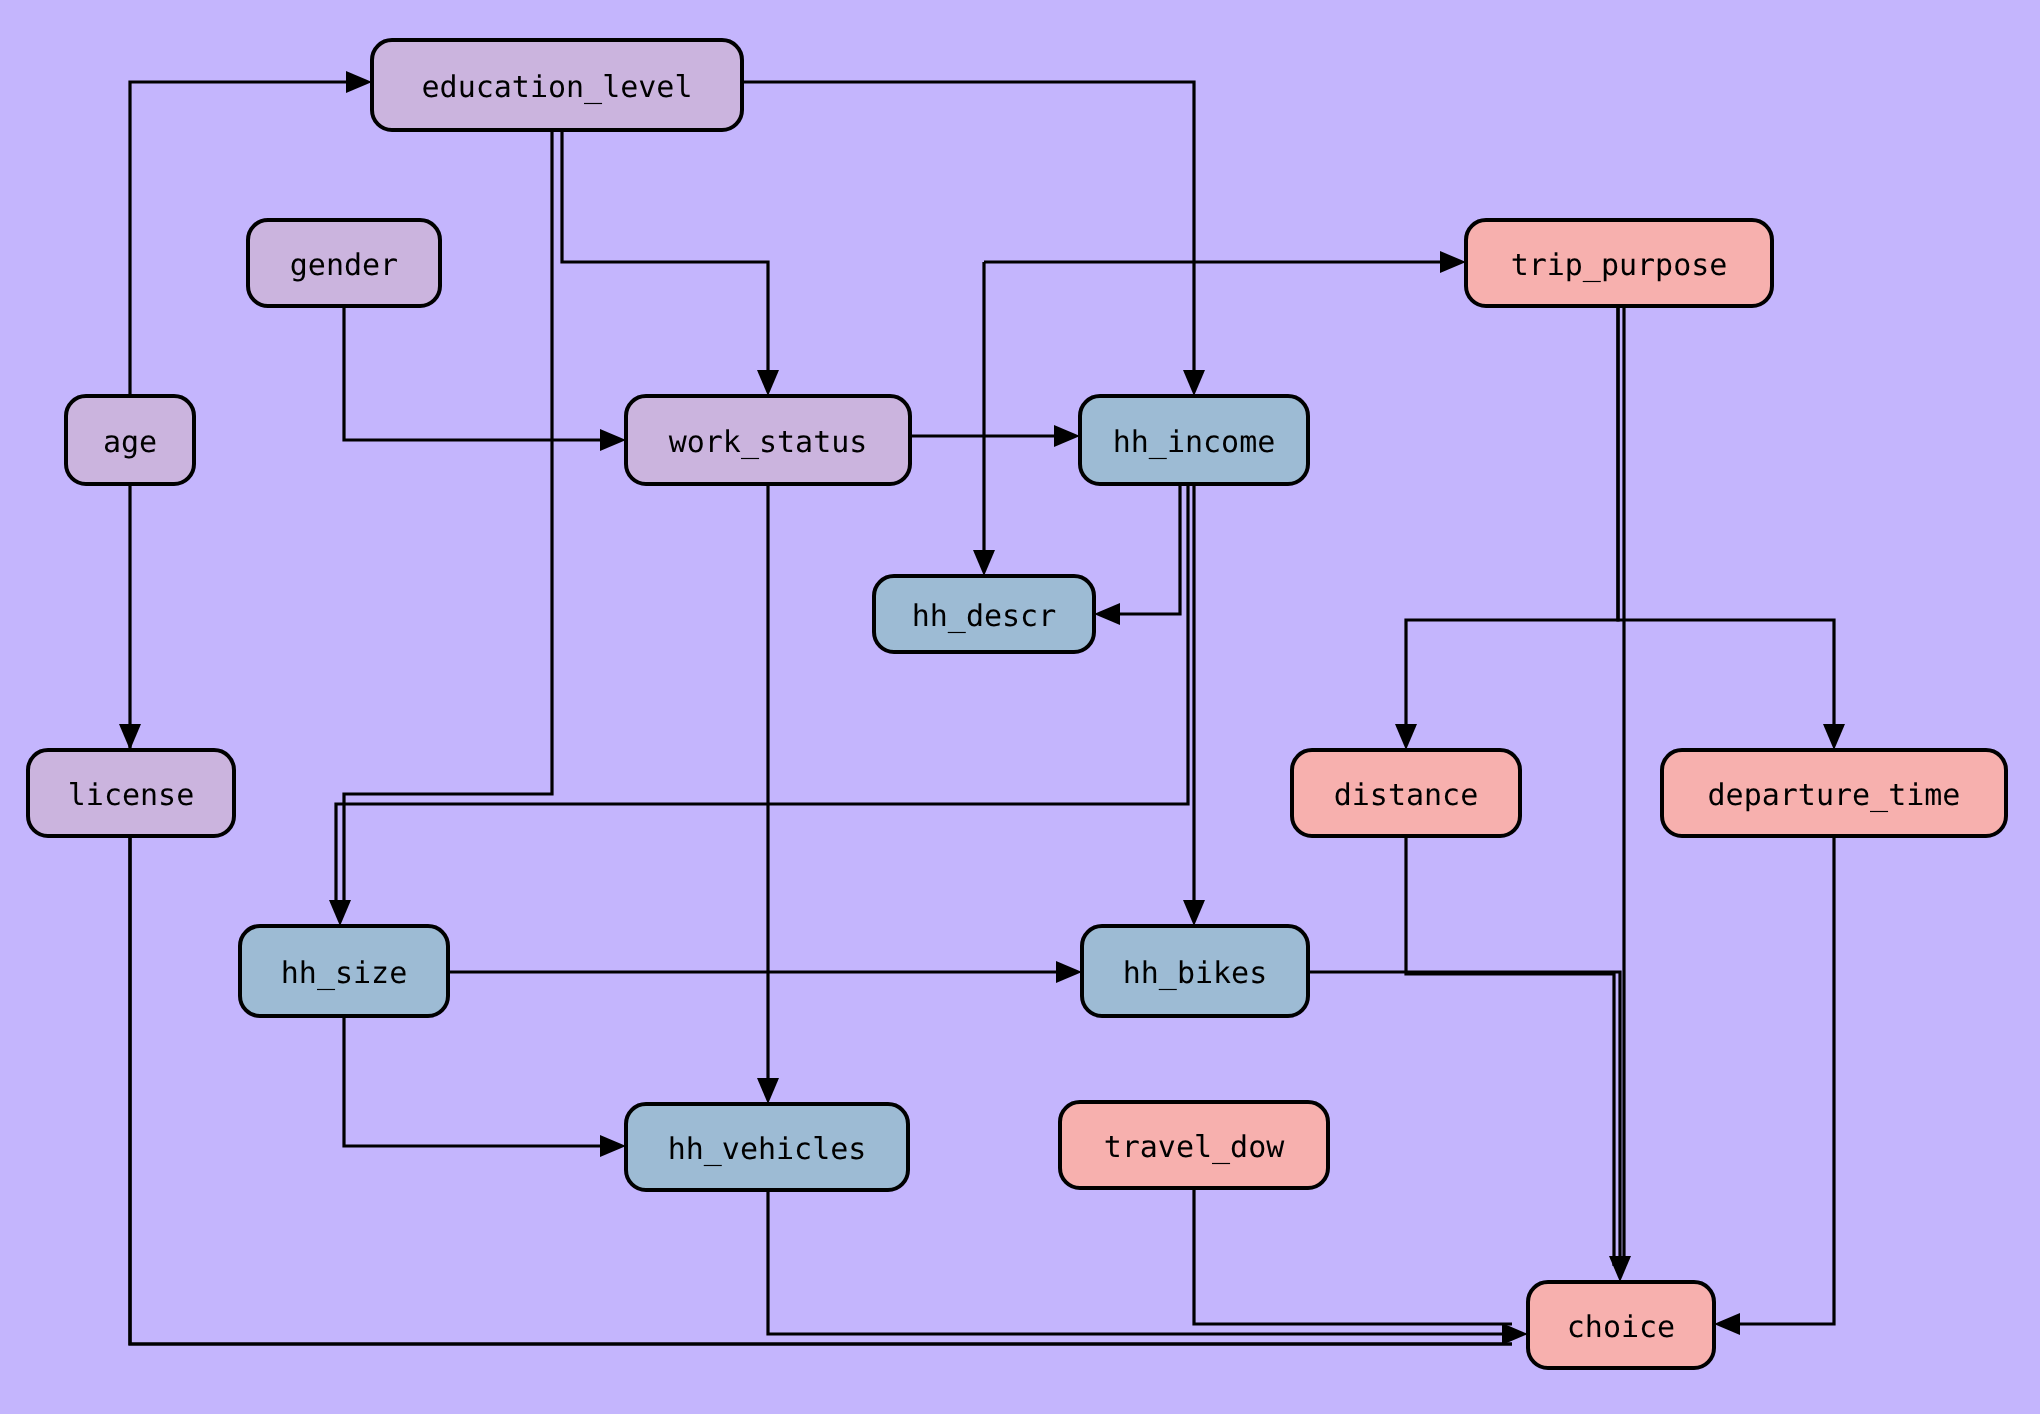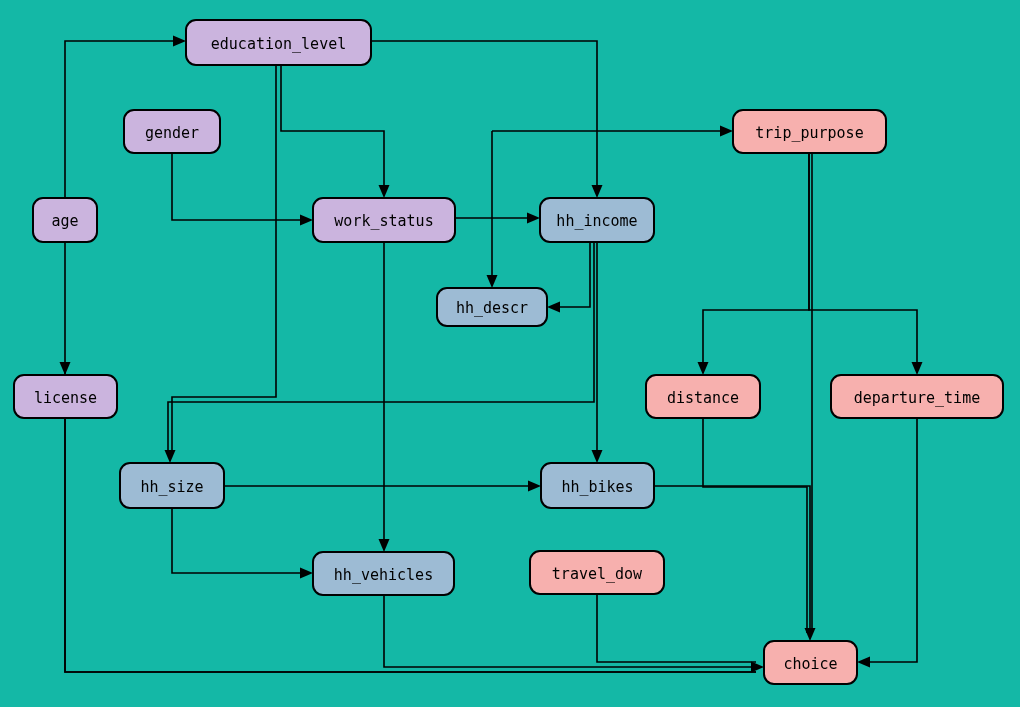--- a/index.html
+++ b/index.html
@@ -10,21 +10,21 @@
   body {
     width: 1020px;
     height: 707px;
     font-family: "DejaVu Sans Mono", "Liberation Mono", monospace;
     overflow: hidden;
   }
   #diagram-root {
     position: relative;
     width: 1020px;
     height: 707px;
-    background: #14b8a6;
+    background: #c4b5fd;
   }
   svg#graph {
     display: block;
     width: 1020px;
     height: 707px;
   }
   .node-rect {
     stroke: #000000;
     stroke-width: 2;
   }

